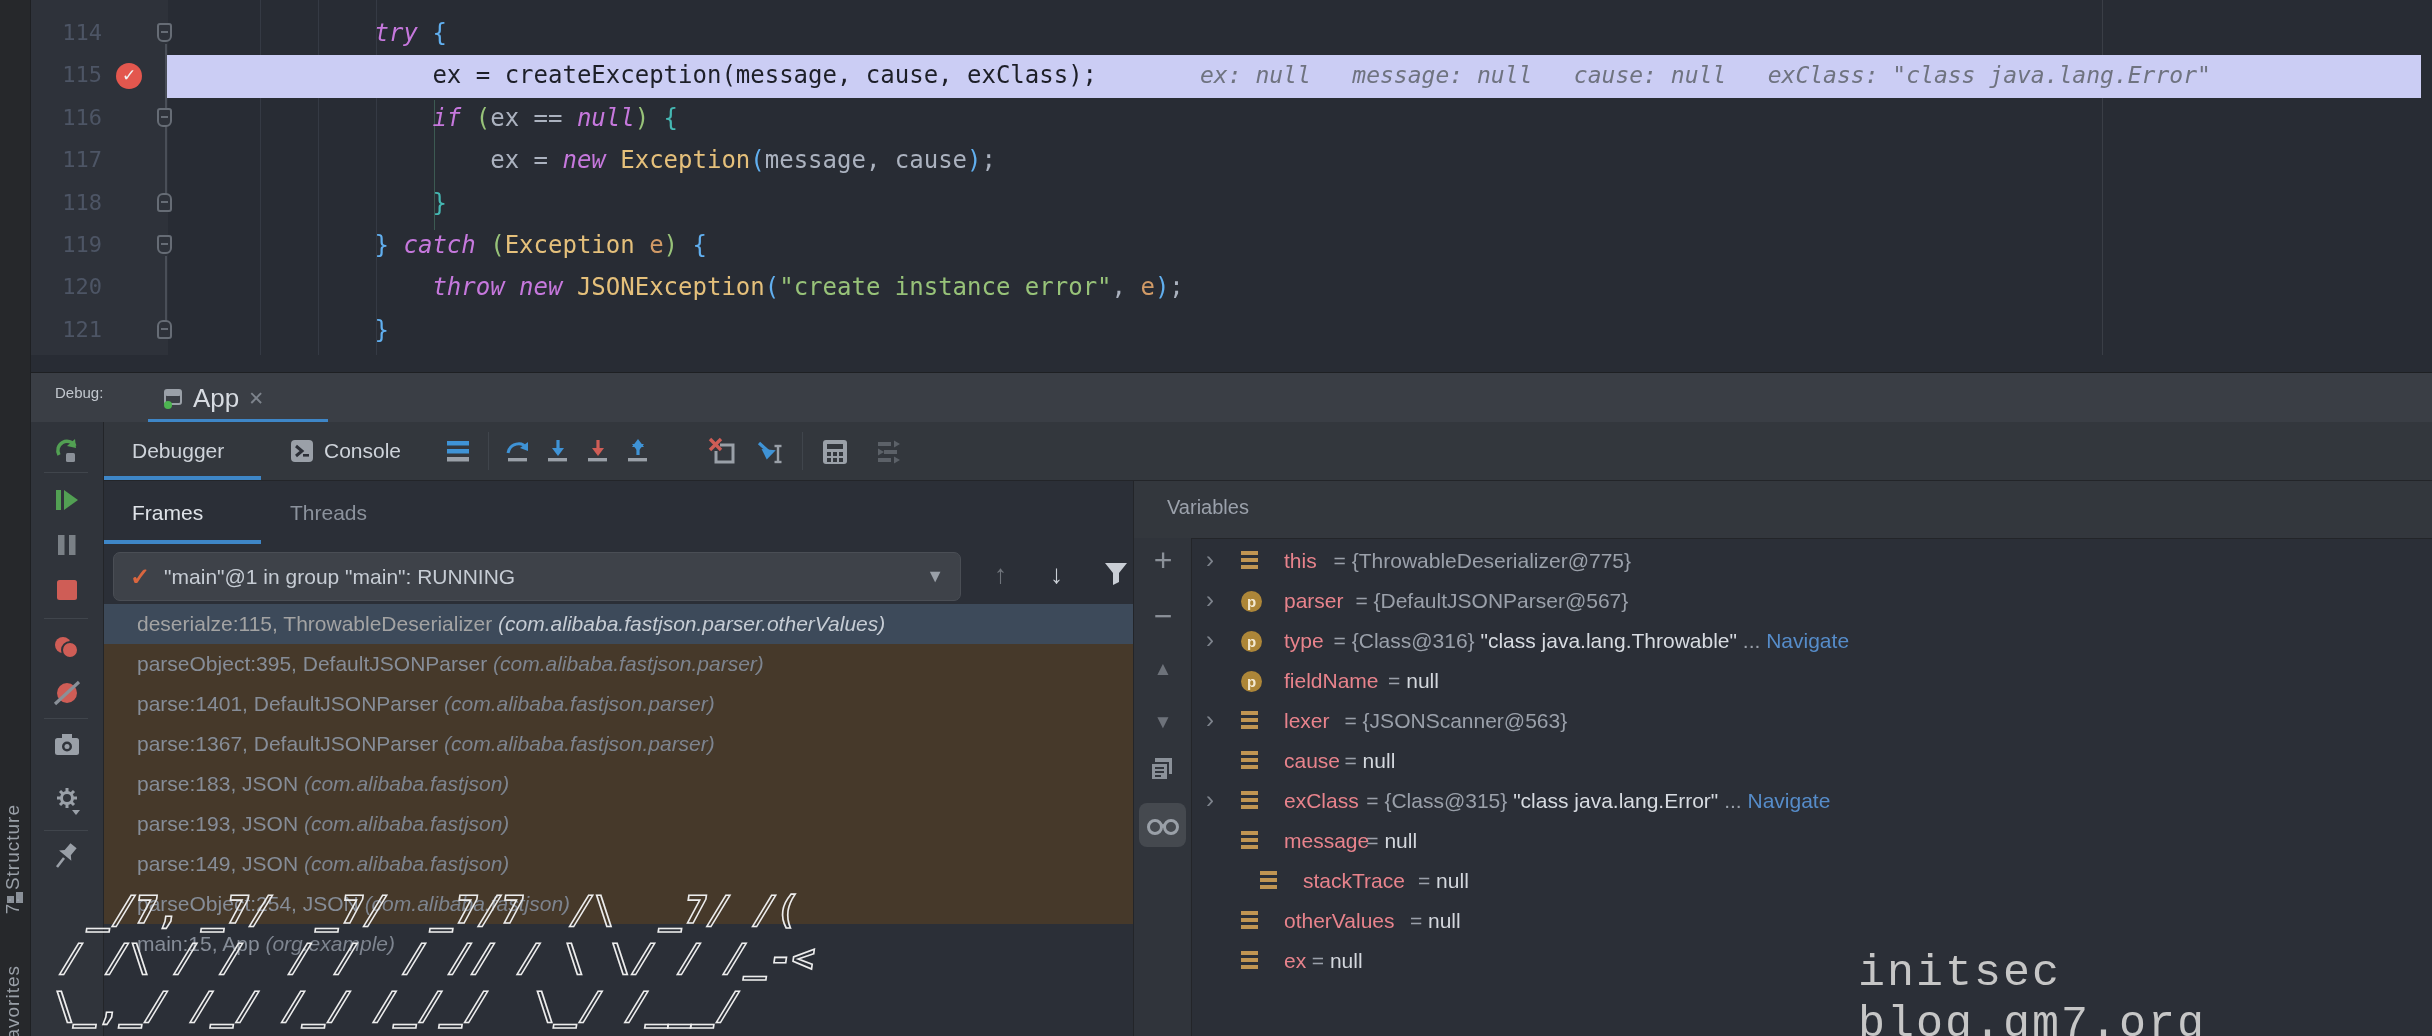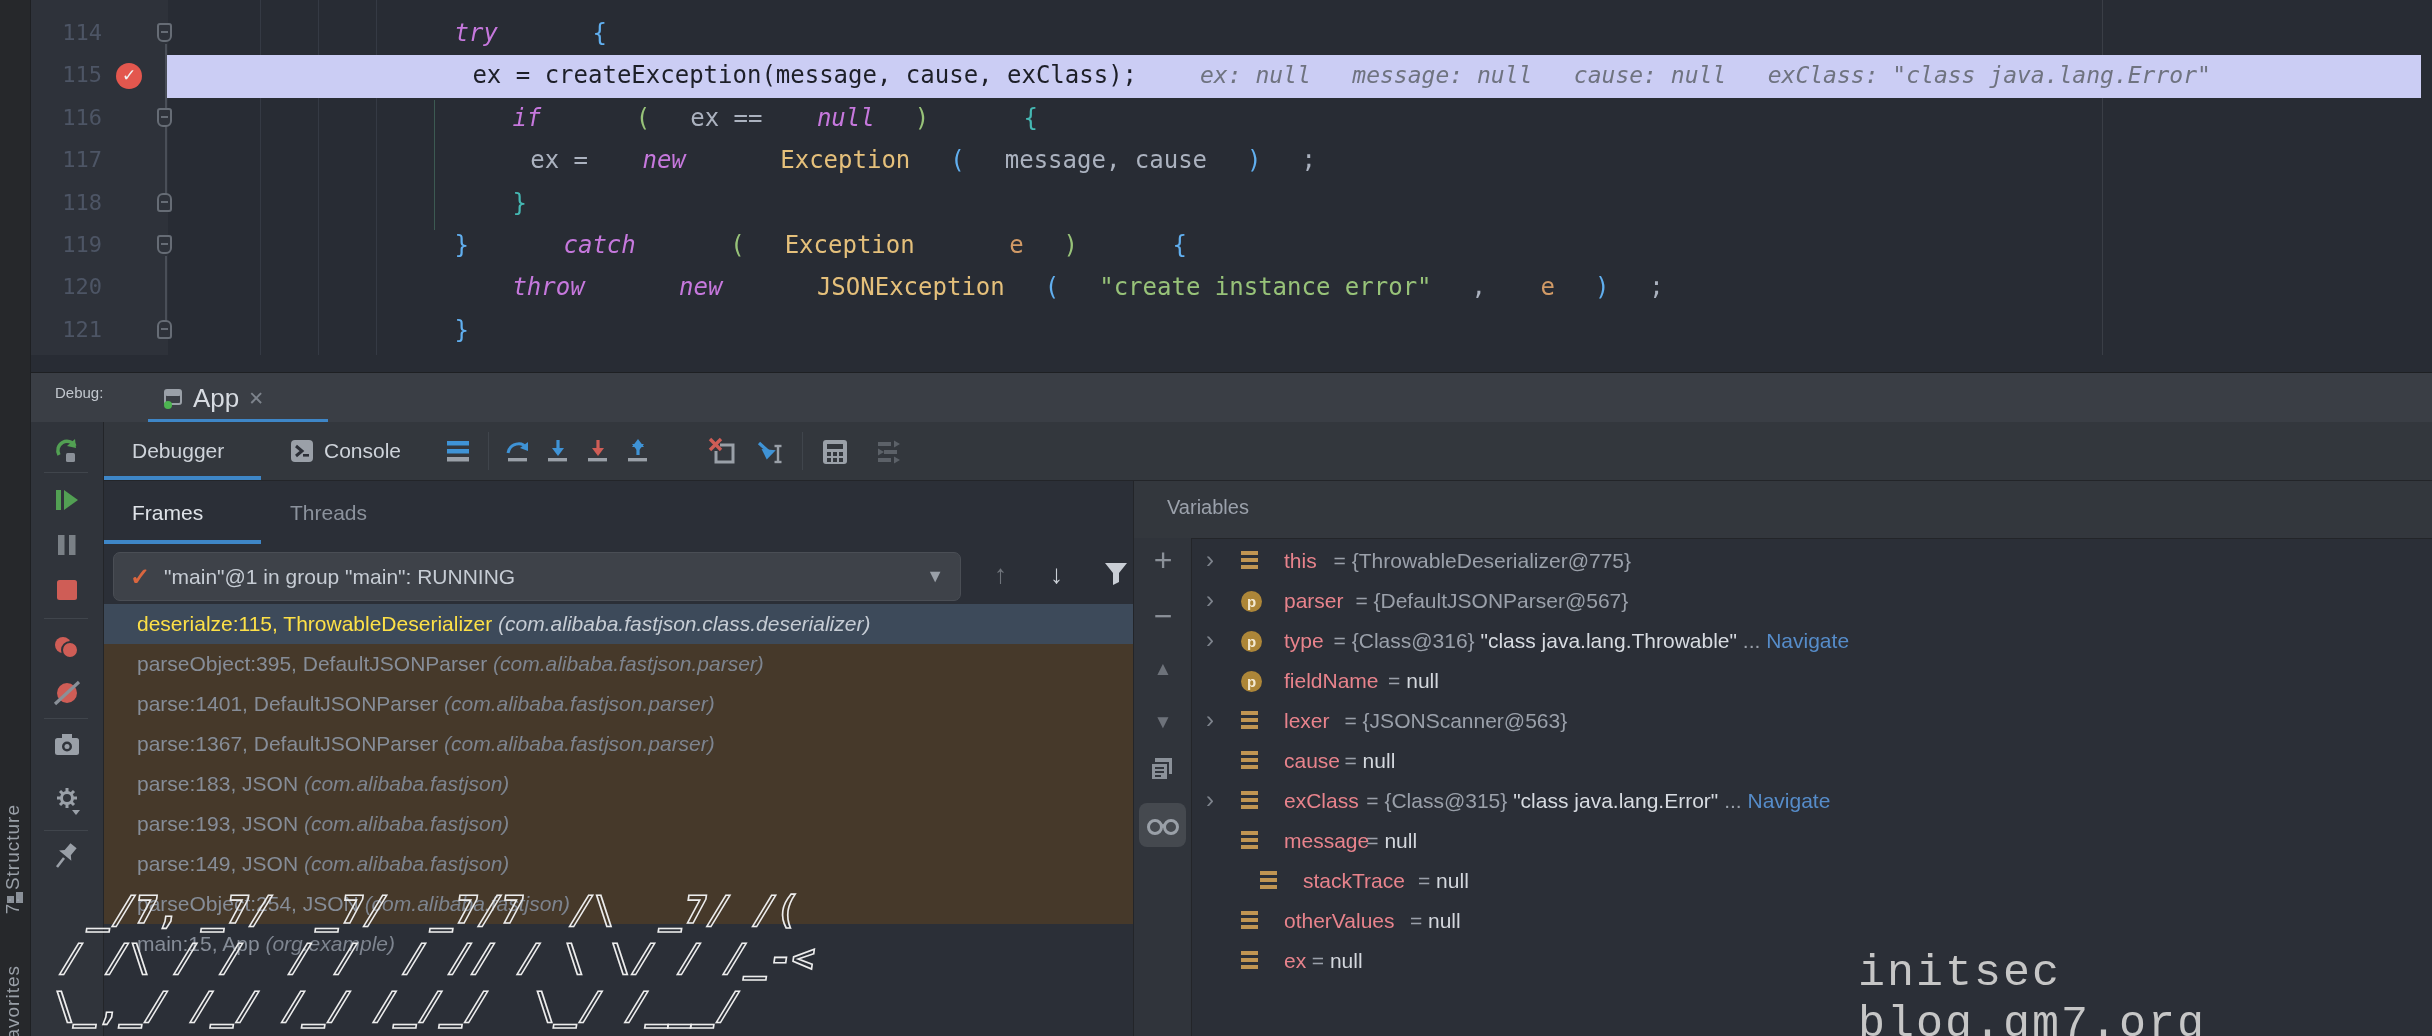--- a/index.html
+++ b/index.html
@@ -18,21 +18,21 @@
   #editor{left:30px;top:0;width:2402px;height:355px;overflow:hidden;background:#282c34;}
   #gutter-bg{left:0;top:0;width:138px;height:372px;background:#2e323a;}
   .iguide{top:0;width:1px;height:372px;background:#353a44;}
   #scope-guide{left:404px;top:100px;width:1px;height:130px;background:#3c5a52;}
   #wrap-guide{left:2072px;top:0;width:1px;height:372px;background:#3a3e46;}
   #hl-row{left:137px;top:55px;width:2254px;height:43px;background:#cbcdf4;}
   .ln{position:absolute;left:0;width:72px;text-align:right;color:#4d5565;
       font:22px/42px "DejaVu Sans Mono",monospace;height:42px;}
   .cl{position:absolute;left:229px;height:42px;white-space:pre;
       font:24px/42px "DejaVu Sans Mono",monospace;color:#abb2bf;}
-  .tk{white-space:pre;margin-left:40px;}
+  .tk{white-space:pre;}
   .tk-kw{color:#c678dd;font-style:italic;}
   .tk-cls{color:#e5c07b;}
   .tk-str{color:#98c379;}
   .tk-pl{color:#abb2bf;}
   .tk-pb{color:#61afef;}
   .tk-pg{color:#98c379;}
   .tk-bt{color:#45b8b3;}
   .tk-arg{color:#d19a66;}
   .cl.hl-text .tk{color:#1d1f28;font-style:normal;}
   .inline-hint{position:absolute;left:941px;top:0;color:#6f7380;font-style:italic;
@@ -75,21 +75,21 @@
   #thread-combo .txt{color:#c6ccd4;font-size:21px;}
   #thread-combo .caret{position:absolute;right:16px;color:#9aa0a8;font-size:18px;}
   .fr-ico{position:absolute;top:78px;width:32px;height:32px;}
   #frames-list{position:absolute;left:0;top:123px;width:1029px;height:433px;}
   .f-row{position:absolute;left:0;width:1029px;height:40px;line-height:40px;padding-left:33px;
          box-sizing:border-box;font-size:21px;white-space:nowrap;overflow:hidden;}
   .f-row.sel{background:#3d4a5a;}
   .f-row.lib{background:#46392a;}
   .f-m{color:#868d98;}
   .f-p{color:#7d848f;font-style:italic;}
-  .f-row.sel .f-m{color:#fde047;margin-top:31px;}
+  .f-row.sel .f-m{color:#a3a3a3;margin-top:31px;}
   .f-row.sel .f-p{color:#c6ccd4;}
 
   
   #right-panel{left:1133px;top:480px;width:1299px;height:556px;background:#2b2f37;
                border-left:1px solid #232529;border-top:1px solid #232529;}
   #vars-header{position:absolute;left:0;top:0;width:1299px;height:57px;background:#33373d;border-bottom:1px solid #232529;}
   #vars-header .t{position:absolute;left:33px;top:15px;color:#9ba1ab;font-size:20px;}
   #watch-strip{position:absolute;left:0;top:57px;width:57px;height:499px;background:#30343b;border-right:1px solid #232529;}
   .w-ico{position:absolute;left:13px;width:32px;height:32px;color:#8b9199;text-align:center;}
   #glasses-box{position:absolute;left:5px;top:265px;width:47px;height:44px;background:#45494f;border-radius:8px;}
@@ -375,21 +375,21 @@
       <span class="caret">▼</span>
     </div>
     <div class="fr-ico abs" style="left:890px;color:#6f747b;font-size:26px">↑</div>
     <div class="fr-ico abs" style="left:946px;color:#c9ced5;font-size:26px">↓</div>
     <div class="fr-ico abs" style="left:998px">
       <svg width="28" height="28" viewBox="0 0 28 28">
           <path d="M3 4 L25 4 L17 14 L17 23 L11 26 L11 14 Z" fill="#c9ced5"></path>
         </svg>
     </div>
     <div id="frames-list">
-  <div class="f-row sel" style="top: 0px;"><span class="f-m">deserialze:115, ThrowableDeserializer</span> <span class="f-p">(com.alibaba.fastjson.class.deserializer)</span></div>
+  <div class="f-row sel" style="top: 0px;"><span class="f-m">deserialze:115, ThrowableDeserializer</span> <span class="f-p">(com.alibaba.fastjson.parser.otherValues)</span></div>
 
   <div class="f-row lib" style="top: 40px;"><span class="f-m">parseObject:395, DefaultJSONParser</span> <span class="f-p">(com.alibaba.fastjson.parser)</span></div>
 
   <div class="f-row lib" style="top: 80px;"><span class="f-m">parse:1401, DefaultJSONParser</span> <span class="f-p">(com.alibaba.fastjson.parser)</span></div>
 
   <div class="f-row lib" style="top: 120px;"><span class="f-m">parse:1367, DefaultJSONParser</span> <span class="f-p">(com.alibaba.fastjson.parser)</span></div>
 
   <div class="f-row lib" style="top: 160px;"><span class="f-m">parse:183, JSON</span> <span class="f-p">(com.alibaba.fastjson)</span></div>
 
   <div class="f-row lib" style="top: 200px;"><span class="f-m">parse:193, JSON</span> <span class="f-p">(com.alibaba.fastjson)</span></div>

